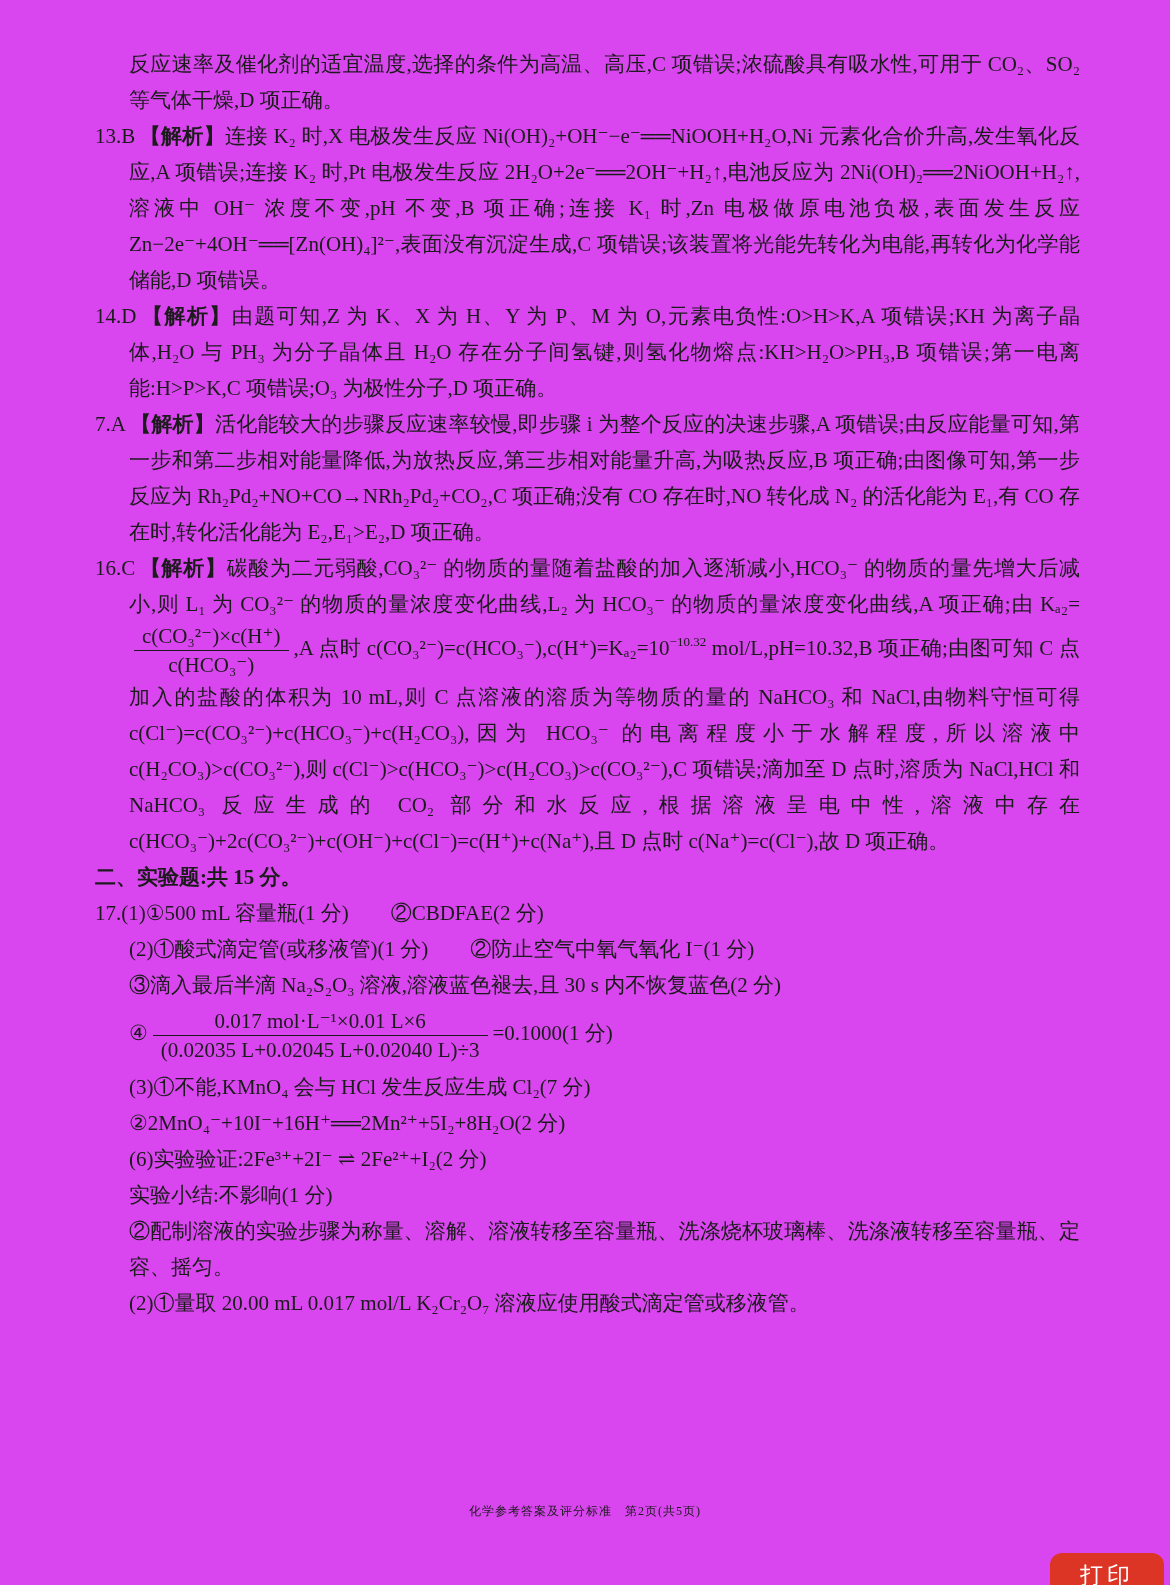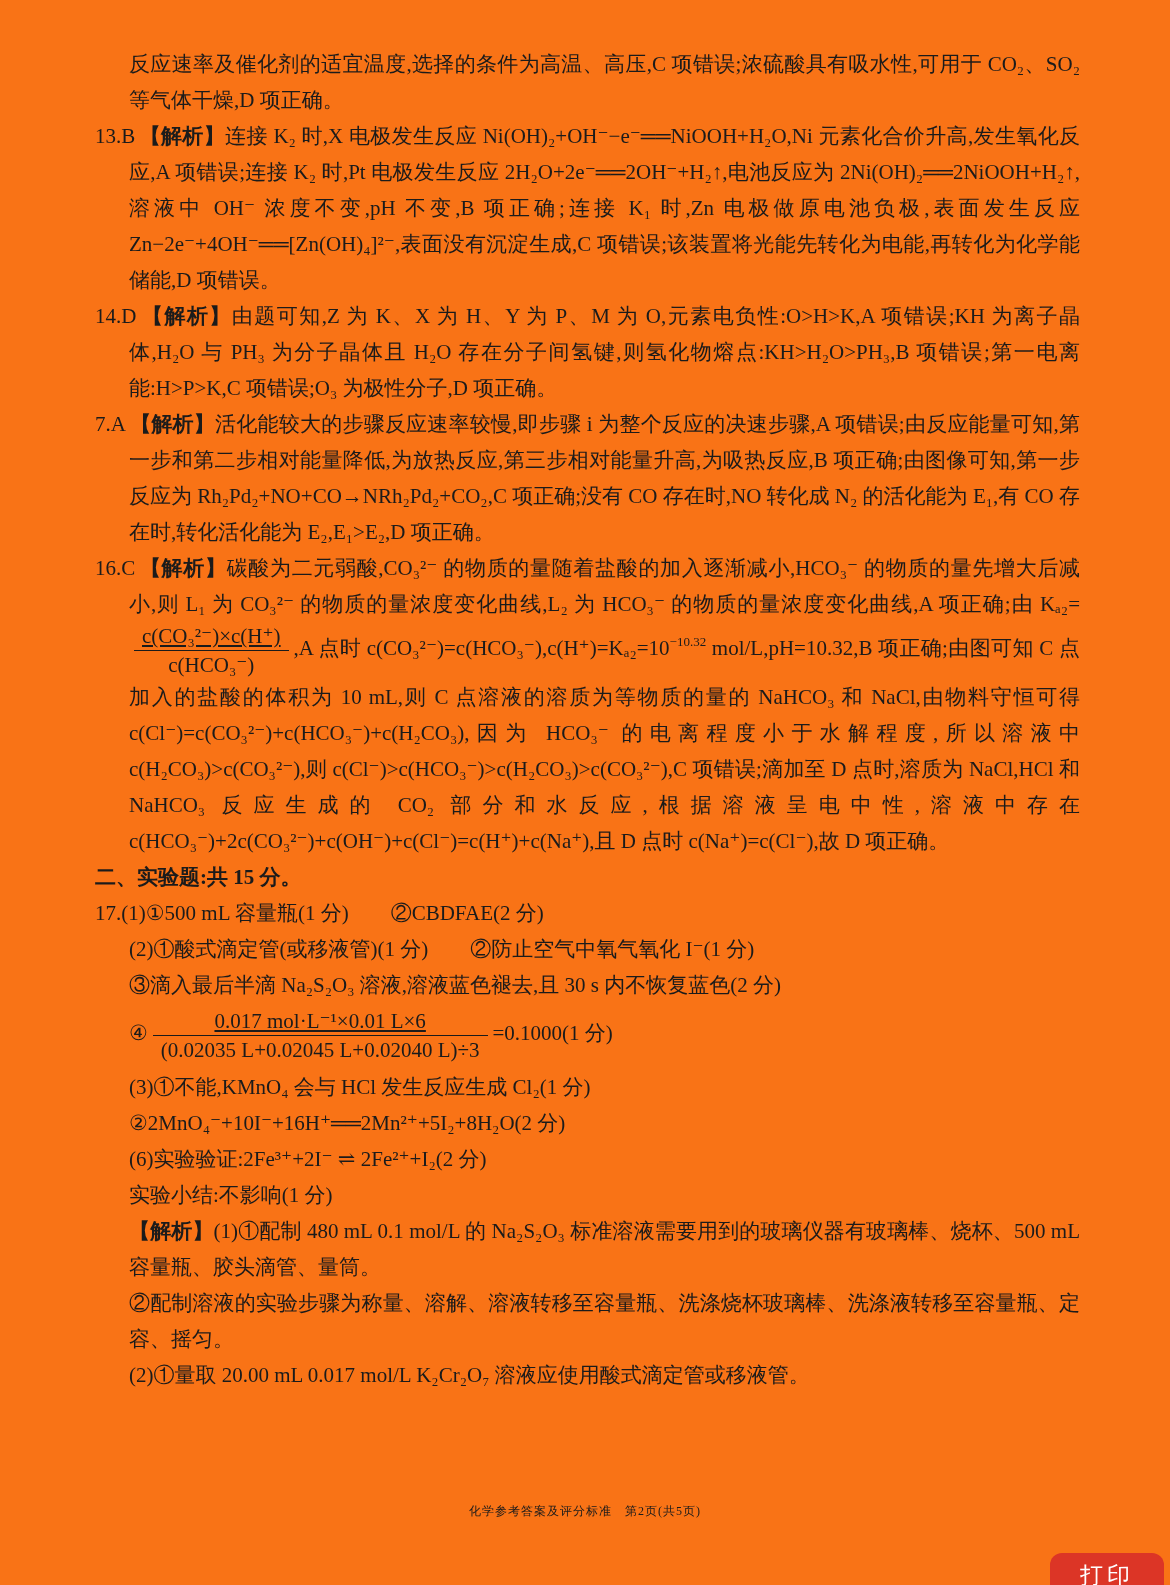--- a/index.html
+++ b/index.html
@@ -1,21 +1,21 @@
 <!DOCTYPE html>
 <html><head>
 <meta charset="utf-8">
 <style>
   * { margin:0; padding:0; box-sizing:border-box; }
   html,body { width:1170px; }
   body { background:#ffffff; }
   .page {
     position:relative;
     width:1170px; height:1585px;
-    background:#f97316;
+    background:#d946ef;
     color:#1b1b1b;
     font-family:"Liberation Serif","DejaVu Serif",serif;
     font-size:21px;
     line-height:36px;
     overflow:hidden;
   }
   .content {
     position:absolute;
     top:46px; left:95px; right:90px;
     text-align:justify;
@@ -27,21 +27,21 @@
   .jx { font-weight:bold; }
   .heading { font-weight:bold; }
   .frac {
     display:inline-block;
     vertical-align:middle;
     text-align:center;
     line-height:1.15;
     margin:2px 5px;
     text-indent:0;
   }
-  .frac .fnum { display:block; padding:0 8px 2px;text-decoration:underline; }
+  .frac .fnum { display:block; padding:0 8px 2px; }
   .frac .fden { display:block; border-top:1.6px solid #1b1b1b; padding:2px 8px 0; }
   sup.exp { font-size:13px; line-height:0; vertical-align:9px; }
   .frac-line { margin:4px 0; }
   .footer {
     position:absolute;
     bottom:56px; left:0; right:0;
     text-align:center;
     font-size:12px;
     letter-spacing:1px;
   }
@@ -79,29 +79,28 @@
     <p class="heading">二、实验题:共 15 分。</p>
 
     <p class="hang"><span>17.</span><span>(1)①500 mL 容量瓶(1 分)　　②CBDFAE(2 分)</span></p>
 
     <p class="cont"><span>(2)①酸式滴定管(或移液管)(1 分)　　②防止空气中氧气氧化 I⁻(1 分)</span></p>
 
     <p class="cont"><span>③滴入最后半滴 Na₂S₂O₃ 溶液,溶液蓝色褪去,且 30 s 内不恢复蓝色(2 分)</span></p>
 
     <p class="cont frac-line"><span>④</span><span class="frac"><span class="fnum">0.017 mol·L⁻¹×0.01 L×6</span><span class="fden">(0.02035 L+0.02045 L+0.02040 L)÷3</span></span><span>=0.1000(1 分)</span></p>
 
-    <p class="cont"><span>(3)①不能,KMnO₄ 会与 HCl 发生反应生成 Cl₂(1 分)</span></p>
+    <p class="cont"><span>(3)①不能,KMnO₄ 会与 HCl 发生反应生成 Cl₂(7 分)</span></p>
 
     <p class="cont"><span>②2MnO₄⁻+10I⁻+16H⁺══2Mn²⁺+5I₂+8H₂O(2 分)</span></p>
 
     <p class="cont"><span>(6)实验验证:2Fe³⁺+2I⁻ ⇌ 2Fe²⁺+I₂(2 分)</span></p>
 
     <p class="cont"><span>实验小结:不影响(1 分)</span></p>
 
-    <p class="cont"><span class="jx">【解析】</span><span>(1)①配制 480 mL 0.1 mol/L 的 Na₂S₂O₃ 标准溶液需要用到的玻璃仪器有玻璃棒、烧杯、500 mL 容量瓶、胶头滴管、量筒。</span></p>
 
     <p class="cont"><span>②配制溶液的实验步骤为称量、溶解、溶液转移至容量瓶、洗涤烧杯玻璃棒、洗涤液转移至容量瓶、定容、摇匀。</span></p>
 
     <p class="cont"><span>(2)①量取 20.00 mL 0.017 mol/L K₂Cr₂O₇ 溶液应使用酸式滴定管或移液管。</span></p>
 
   </main>
 
   <div class="footer">化学参考答案及评分标准　第2页(共5页)</div>
 
   <div class="print-badge">打印</div>

